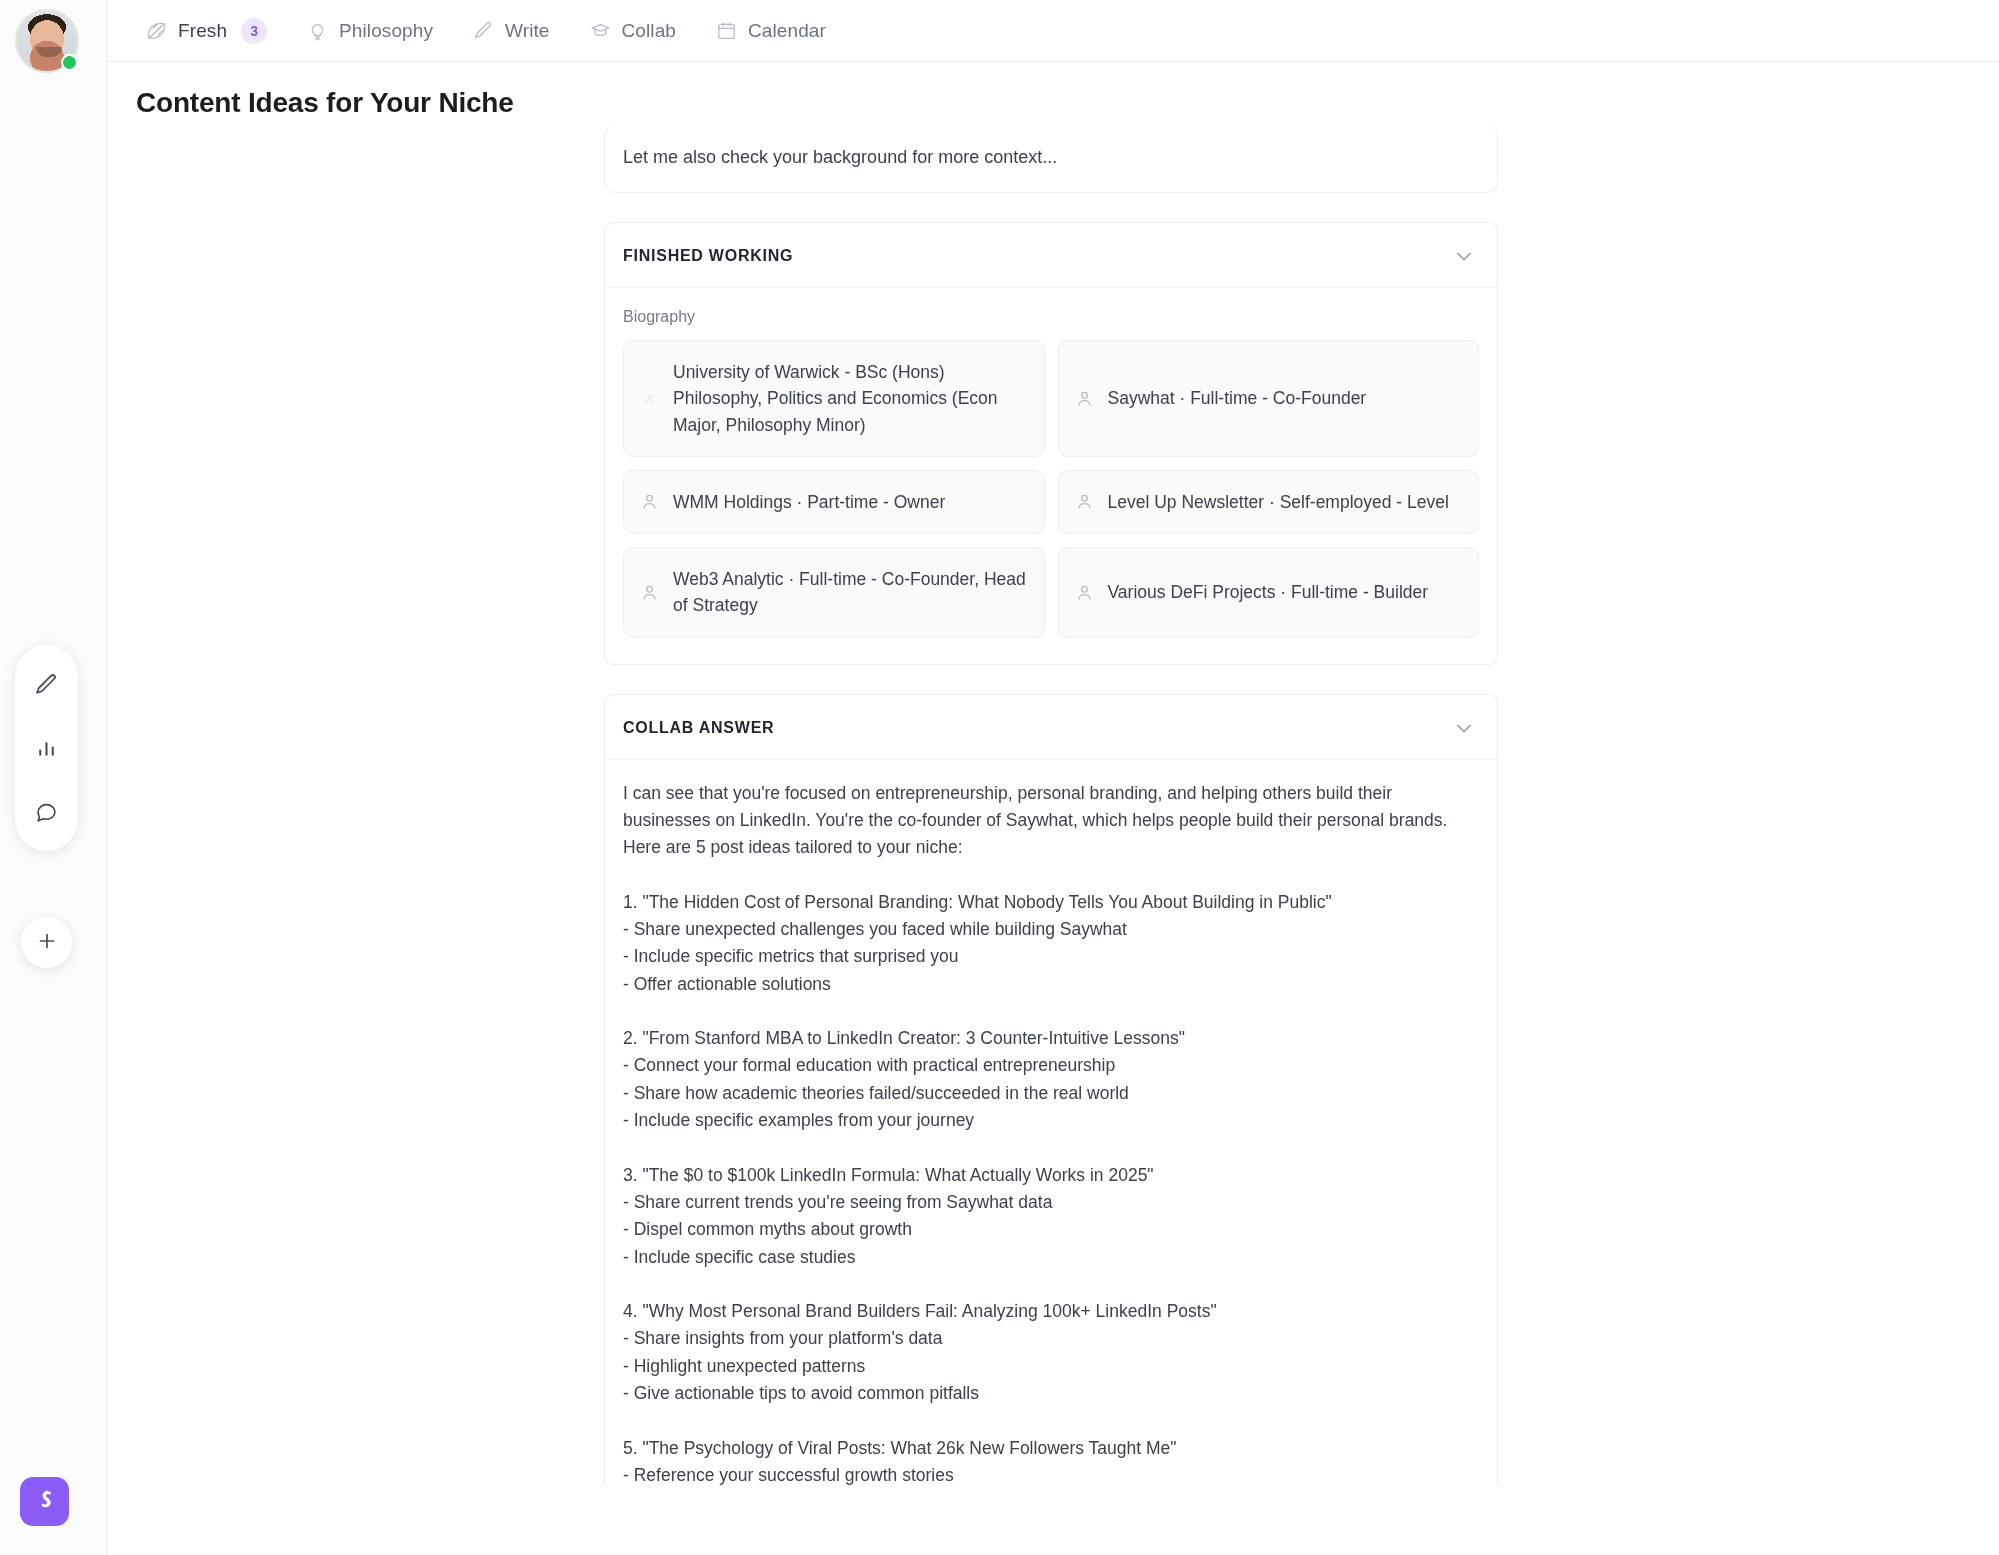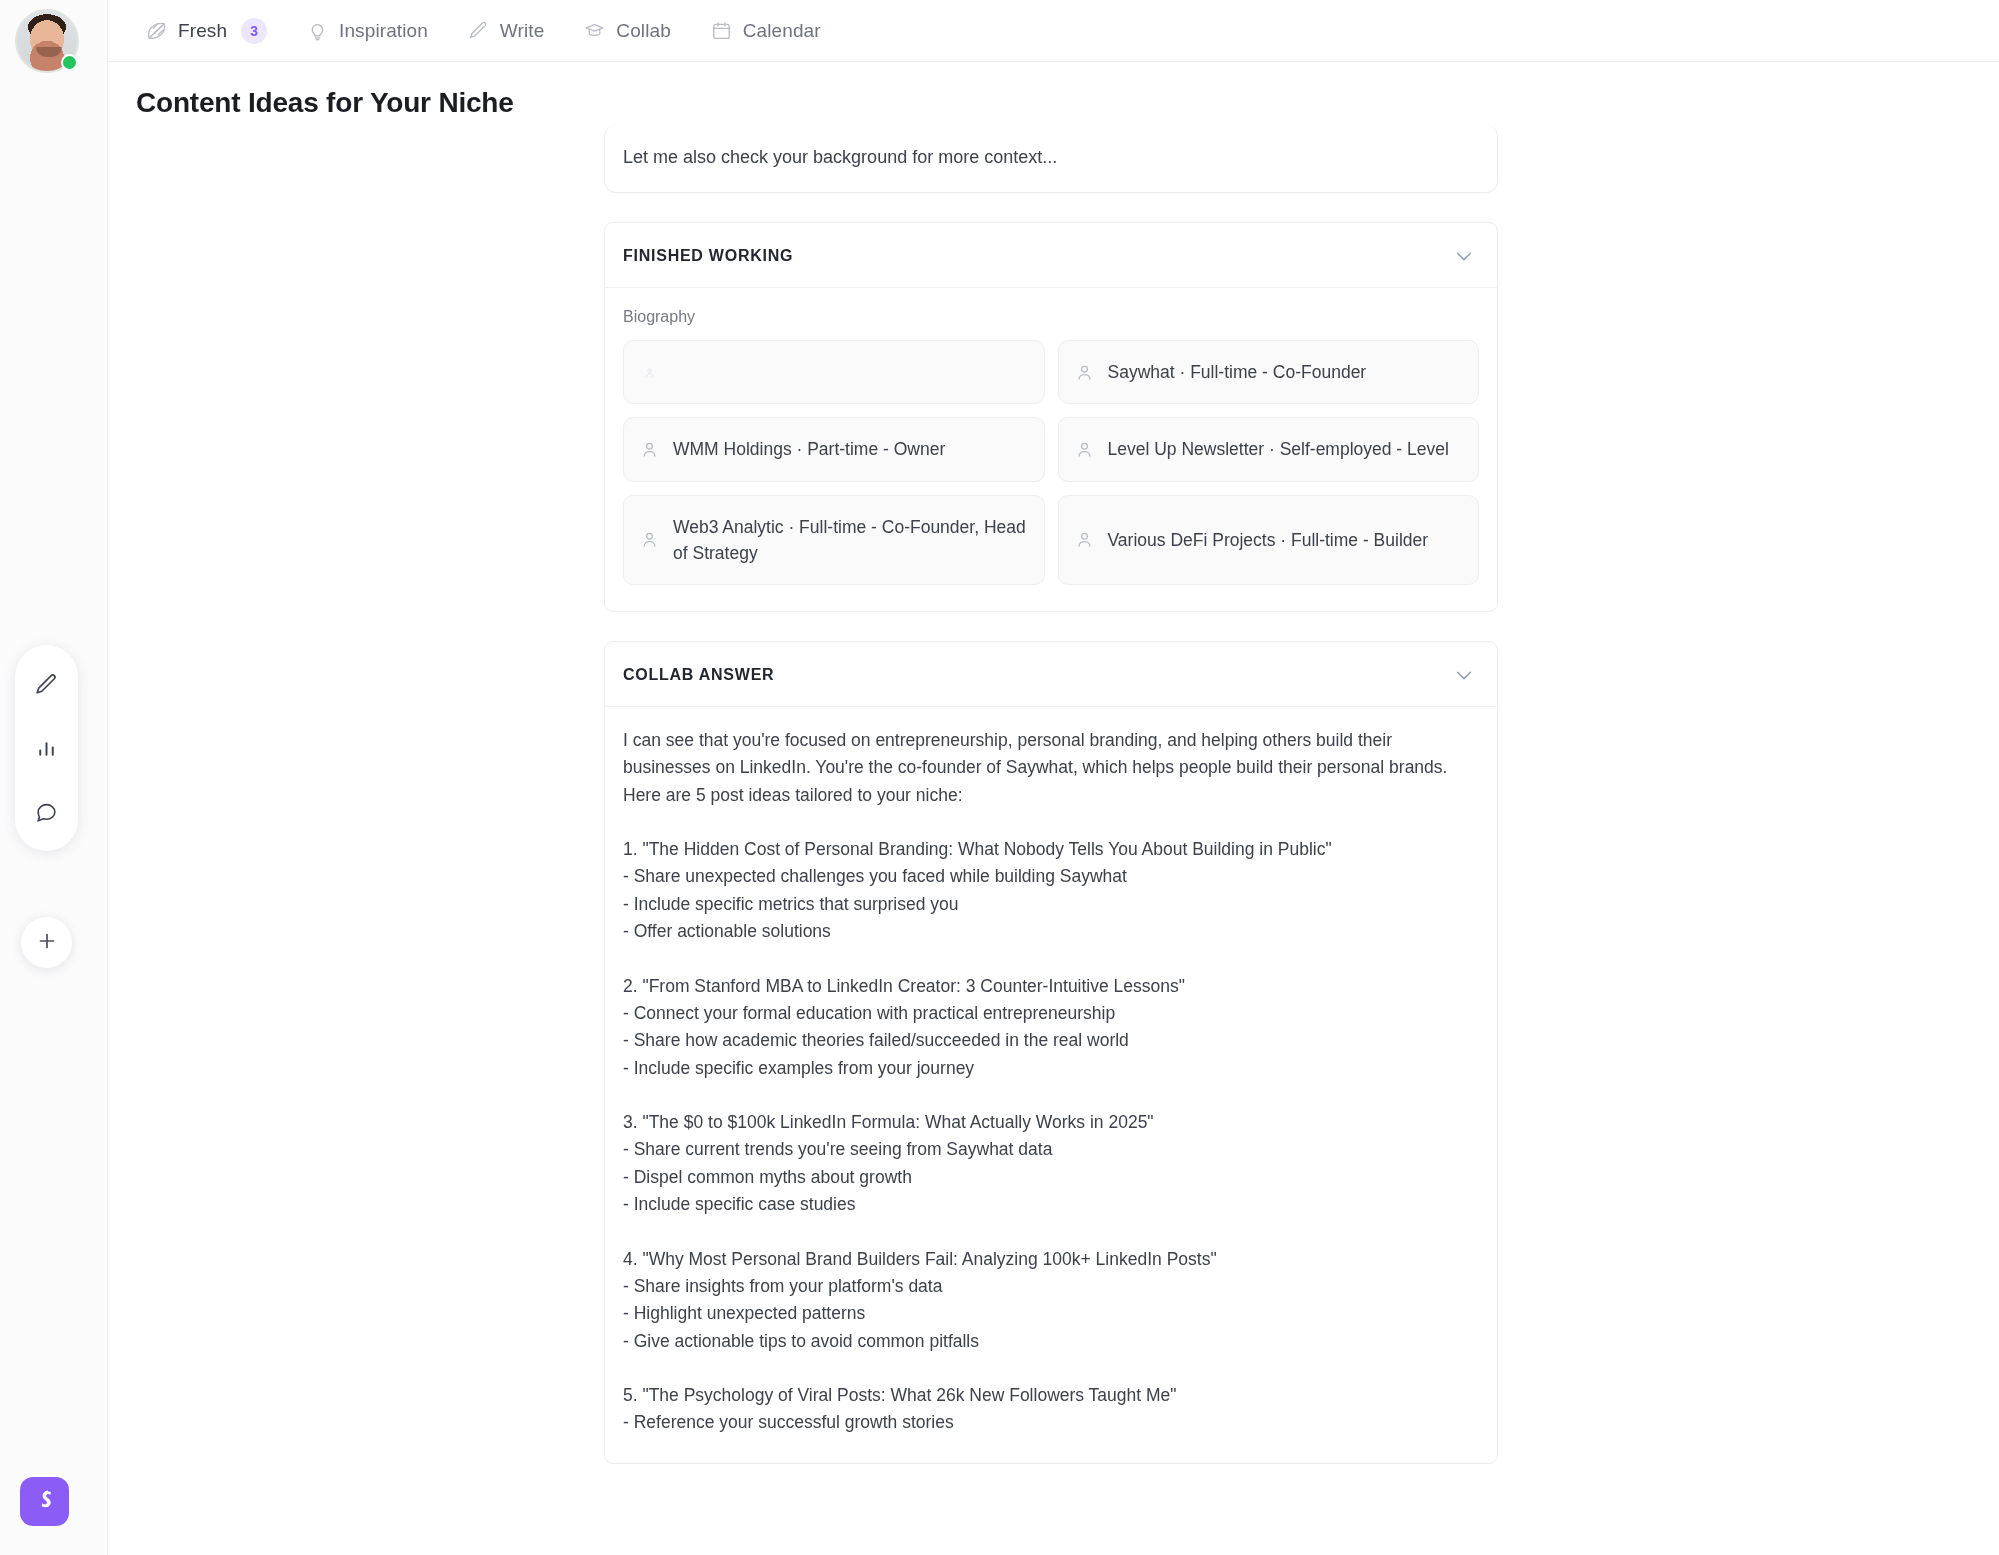--- a/index.html
+++ b/index.html
@@ -353,21 +353,21 @@
     </div>
 
     <div class="nav-tab">
       <span class="nav-icon">
         <svg width="21" height="21" viewBox="0 0 24 24" fill="none" stroke="#b9bcc4" stroke-width="1.5" stroke-linecap="round" stroke-linejoin="round">
           <path d="M9 16.5a6 6 0 1 1 6 0v1.5H9Z"></path>
           <line x1="9.6" y1="20.4" x2="14.4" y2="20.4"></line>
           <line x1="10.5" y1="22.3" x2="13.5" y2="22.3"></line>
         </svg>
       </span>
-      <span class="nt-label">Inspiration</span>
+      <span class="nt-label">Philosophy</span>
     </div>
 
     <div class="nav-tab">
       <span class="nav-icon">
         <svg width="21" height="21" viewBox="0 0 24 24" fill="none" stroke="#b9bcc4" stroke-width="1.5" stroke-linecap="round" stroke-linejoin="round">
           <path d="M16.5 3.5a2.12 2.12 0 0 1 3 3L7.5 18.5 3 20l1.5-4.5Z"></path>
         </svg>
       </span>
       <span class="nt-label">Write</span>
     </div>
@@ -417,20 +417,21 @@
         <div class="grid">
 
 
           <div class="bio-card edu">
             <span class="bc-icon">
               <svg width="19" height="19" viewBox="0 0 24 24" fill="none" stroke="#b6bac3" stroke-width="1.6" stroke-linecap="round" stroke-linejoin="round">
                 <circle cx="12" cy="8" r="3.6"></circle>
                 <path d="M5.2 20.2c0-3.4 3-5.6 6.8-5.6s6.8 2.2 6.8 5.6"></path>
               </svg>
             </span>
+            <span class="bc-text">University of Warwick - BSc (Hons) Philosophy, Politics and Economics (Econ Major, Philosophy Minor)</span>
           </div>
 
           <div class="bio-card">
             <span class="bc-icon">
               <svg width="19" height="19" viewBox="0 0 24 24" fill="none" stroke="#b6bac3" stroke-width="1.6" stroke-linecap="round" stroke-linejoin="round">
                 <circle cx="12" cy="8" r="3.6"></circle>
                 <path d="M5.2 20.2c0-3.4 3-5.6 6.8-5.6s6.8 2.2 6.8 5.6"></path>
               </svg>
             </span>
             <span class="bc-text">Saywhat · Full-time - Co-Founder</span>

